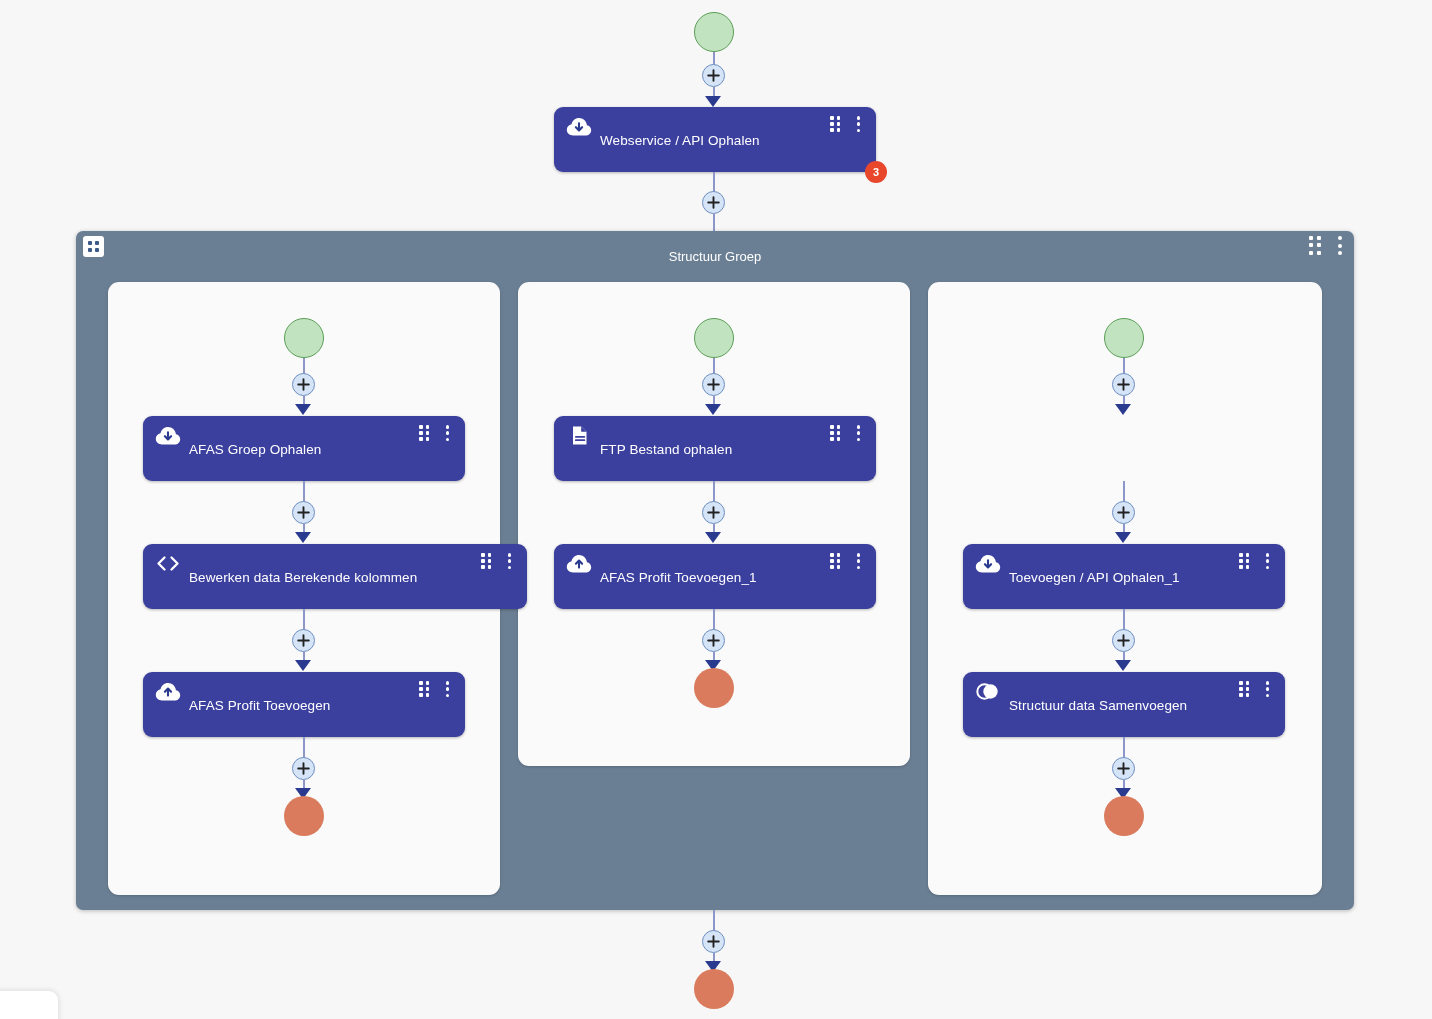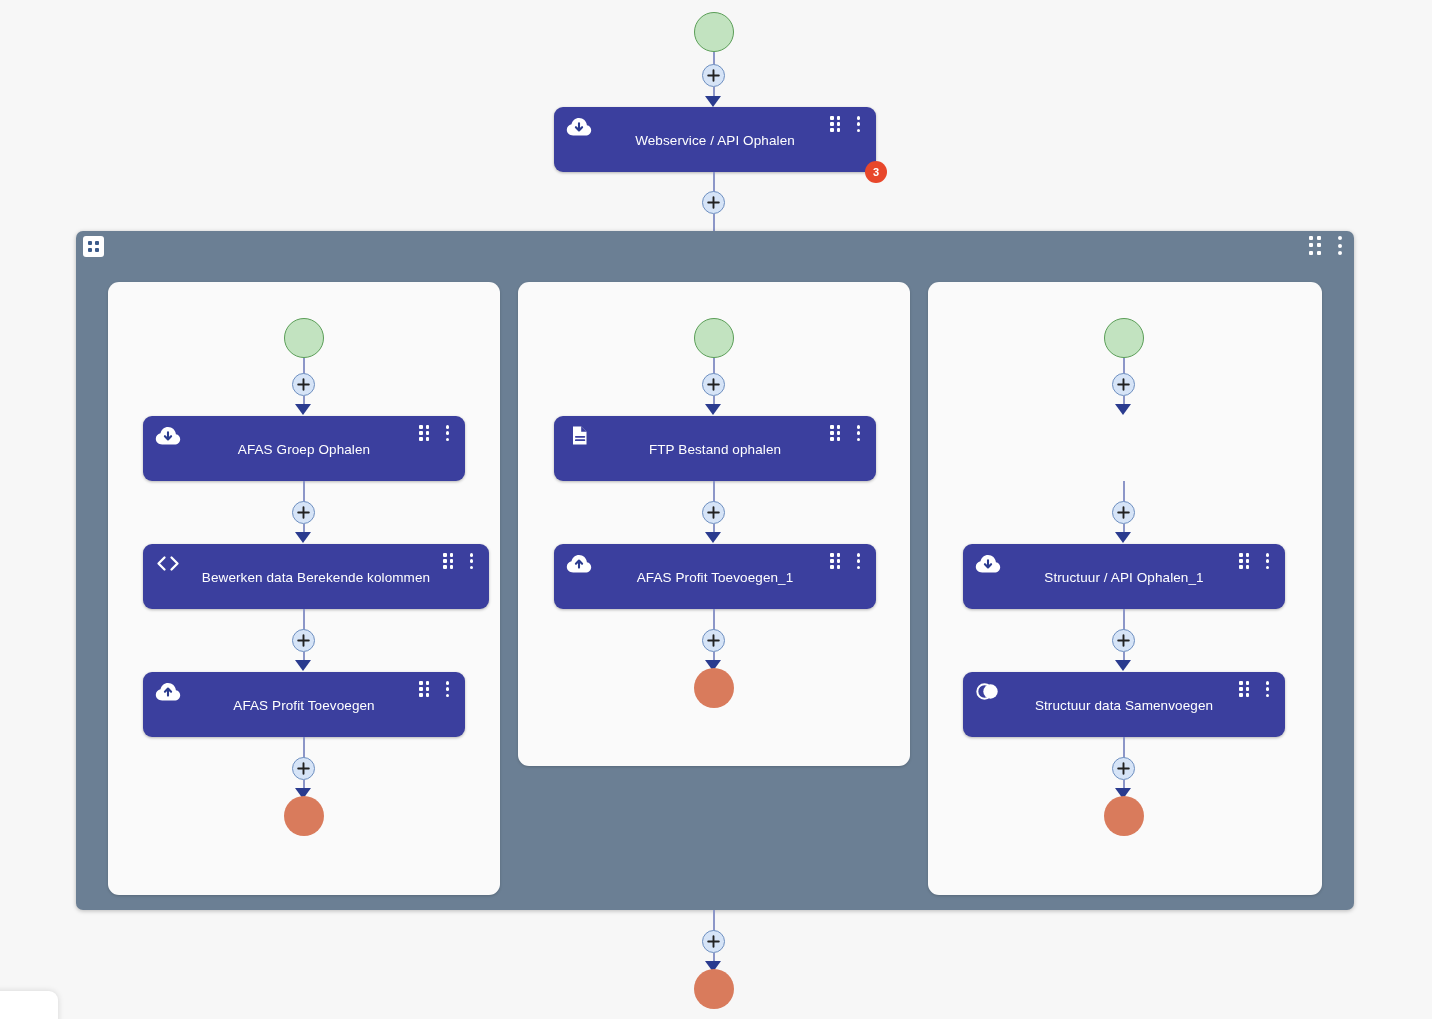--- a/index.html
+++ b/index.html
@@ -44,21 +44,20 @@
   .node {
     position: absolute;
     background: #3b3f9e;
     border-radius: 9px;
     box-shadow: 0 1px 3px rgba(0,0,0,0.28);
     cursor: pointer;
   }
   .node-label {
     position: absolute; left: 0; right: 0; top: 50%;
     transform: translateY(-46%);
-    text-align: center;
     color: #ffffff;
     font-size: 13.5px;
     letter-spacing: .1px;
     padding: 0 46px;
     pointer-events: none;
   }
   .node-icon {
     position: absolute; left: 12px; top: 9px;
     width: 24px; height: 20px;
   }
@@ -184,20 +183,21 @@
   <div class="conn" style="left:713px; top:214px; height:18px;"></div>
 
   <div id="structure-group" style="left:76px; top:231px; width:1278px; height:679px;">
 
     <div class="group-grid-icon">
       <i></i>
         <i></i>
         <i></i>
         <i></i>
     </div>
+    <div id="structure-group-title">Structuur Groep</div>
     <div class="group-drag" style="right:32px;">
       <i></i>
         <i></i>
         <i></i>
         <i></i>
         <i></i>
         <i></i>
     </div>
     <div class="group-kebab" style="right:12px;">
       <i></i>
@@ -247,21 +247,21 @@
 
   <div class="conn" style="left:303px; top:481px; height:21px;"></div>
   <div class="plus" style="left:292px; top:501px;">
     <svg width="13" height="13" viewBox="0 0 13 13">
         <path d="M6.5 1.2v10.6M1.2 6.5h10.6" stroke="#222" stroke-width="1.9" stroke-linecap="round"></path>
       </svg>
   </div>
   <div class="conn" style="left:303px; top:524px; height:10px;"></div>
   <div class="arrow" style="left:295px; top:532px;"></div>
 
-  <div class="node" style="left:143px; top:544px; width:346px; height:65px;">
+  <div class="node" style="left:143px; top:544px; width:384px; height:65px;">
     <span class="node-icon">
       <svg width="26" height="21" viewBox="0 0 26 21">
         <path d="M9.5 4.5L3.5 10.5l6 6M16.5 4.5l6 6-6 6" stroke="#ffffff" stroke-width="2.3" fill="none" stroke-linecap="round" stroke-linejoin="round"></path>
       </svg>
     </span>
     <div class="node-label">Bewerken data Berekende kolommen</div>
     <div class="drag-handle" style="right:35px;">
         <i></i>
         <i></i>
         <i></i>
@@ -414,21 +414,21 @@
   <div class="conn" style="left:1123px; top:524px; height:10px;"></div>
   <div class="arrow" style="left:1115px; top:532px;"></div>
 
   <div class="node" style="left:963px; top:544px; width:322px; height:65px;">
     <span class="node-icon">
       <svg width="26" height="21" viewBox="0 0 26 21">
         <path d="M7.2 19.5C3.3 19.5 .8 16.9 .8 13.8c0-2.8 2-5.1 4.7-5.6C6.2 4.6 9.3 2 13 2c4.2 0 7.6 3.2 7.9 7.3 2.6.4 4.3 2.4 4.3 4.9 0 3-2.4 5.3-5.8 5.3z" fill="#ffffff"></path>
         <path d="M13 7.3v6.4M9.9 11.2L13 14.4l3.1-3.2" stroke="#2a3b8f" stroke-width="2.1" fill="none" stroke-linecap="round" stroke-linejoin="round"></path>
       </svg>
     </span>
-    <div class="node-label">Structuur / API Ophalen_1</div>
+    <div class="node-label">Toevoegen / API Ophalen_1</div>
     <div class="drag-handle" style="right:35px;">
         <i></i>
         <i></i>
         <i></i>
         <i></i>
         <i></i>
         <i></i>
       </div>
     <div class="kebab" style="right:15px;">
         <i></i>

